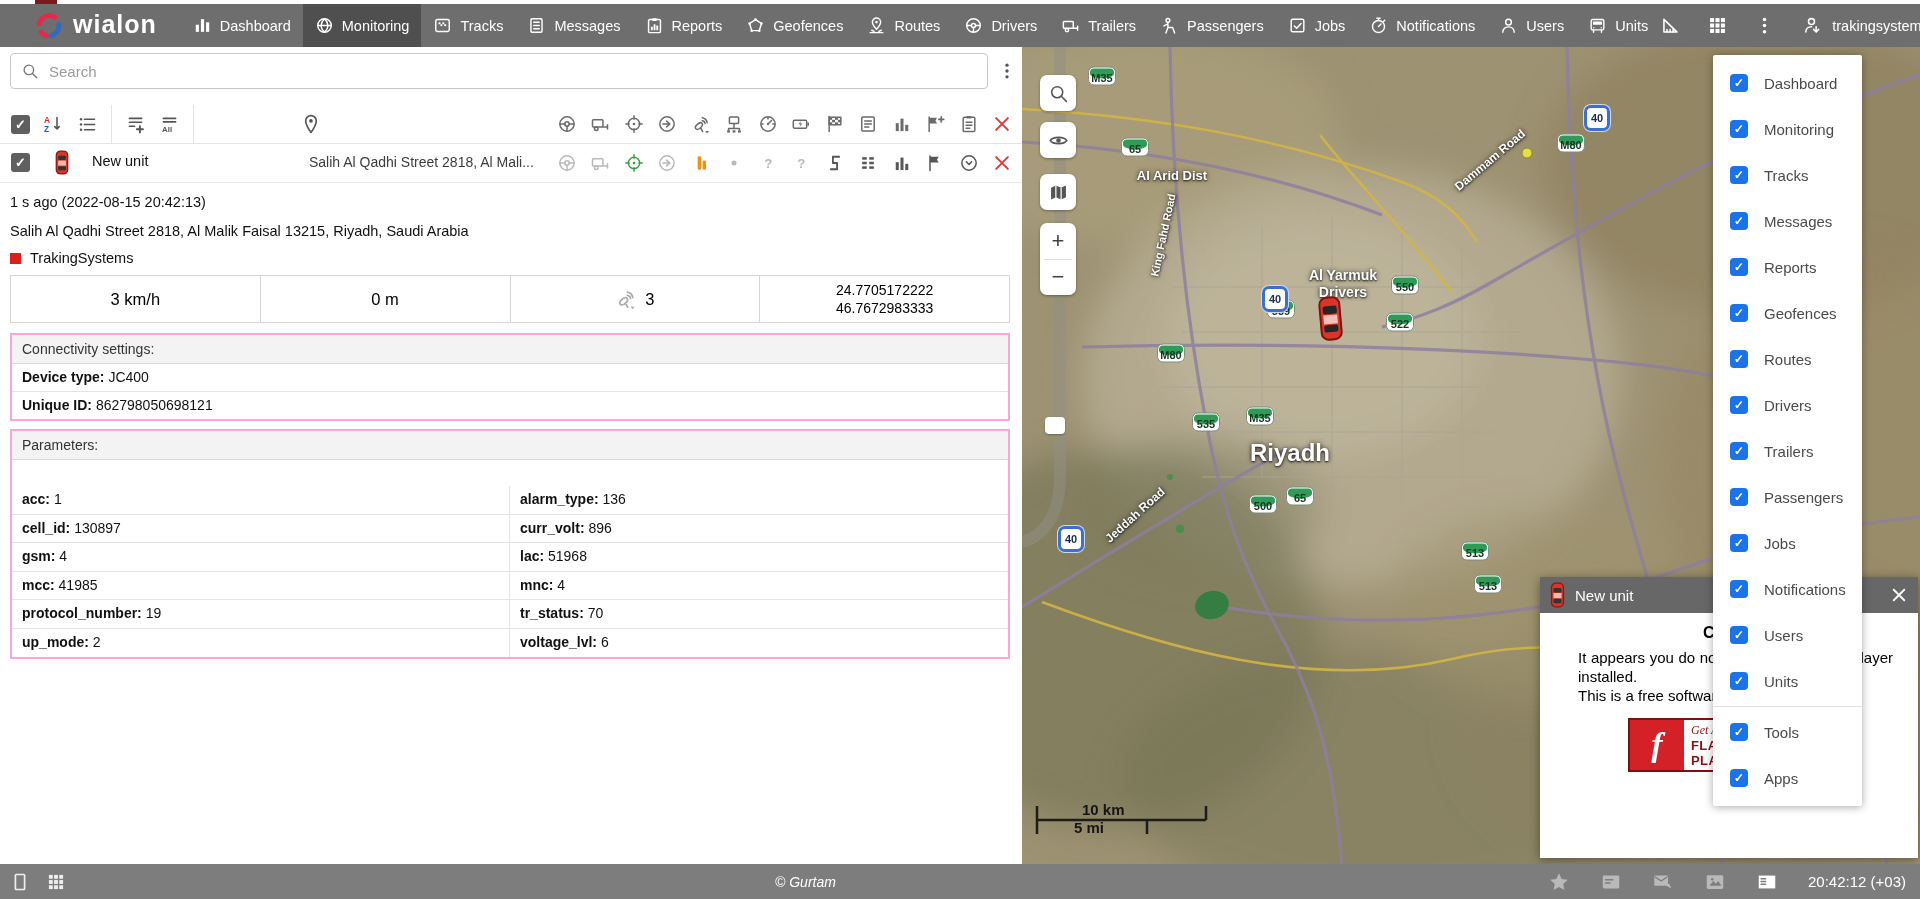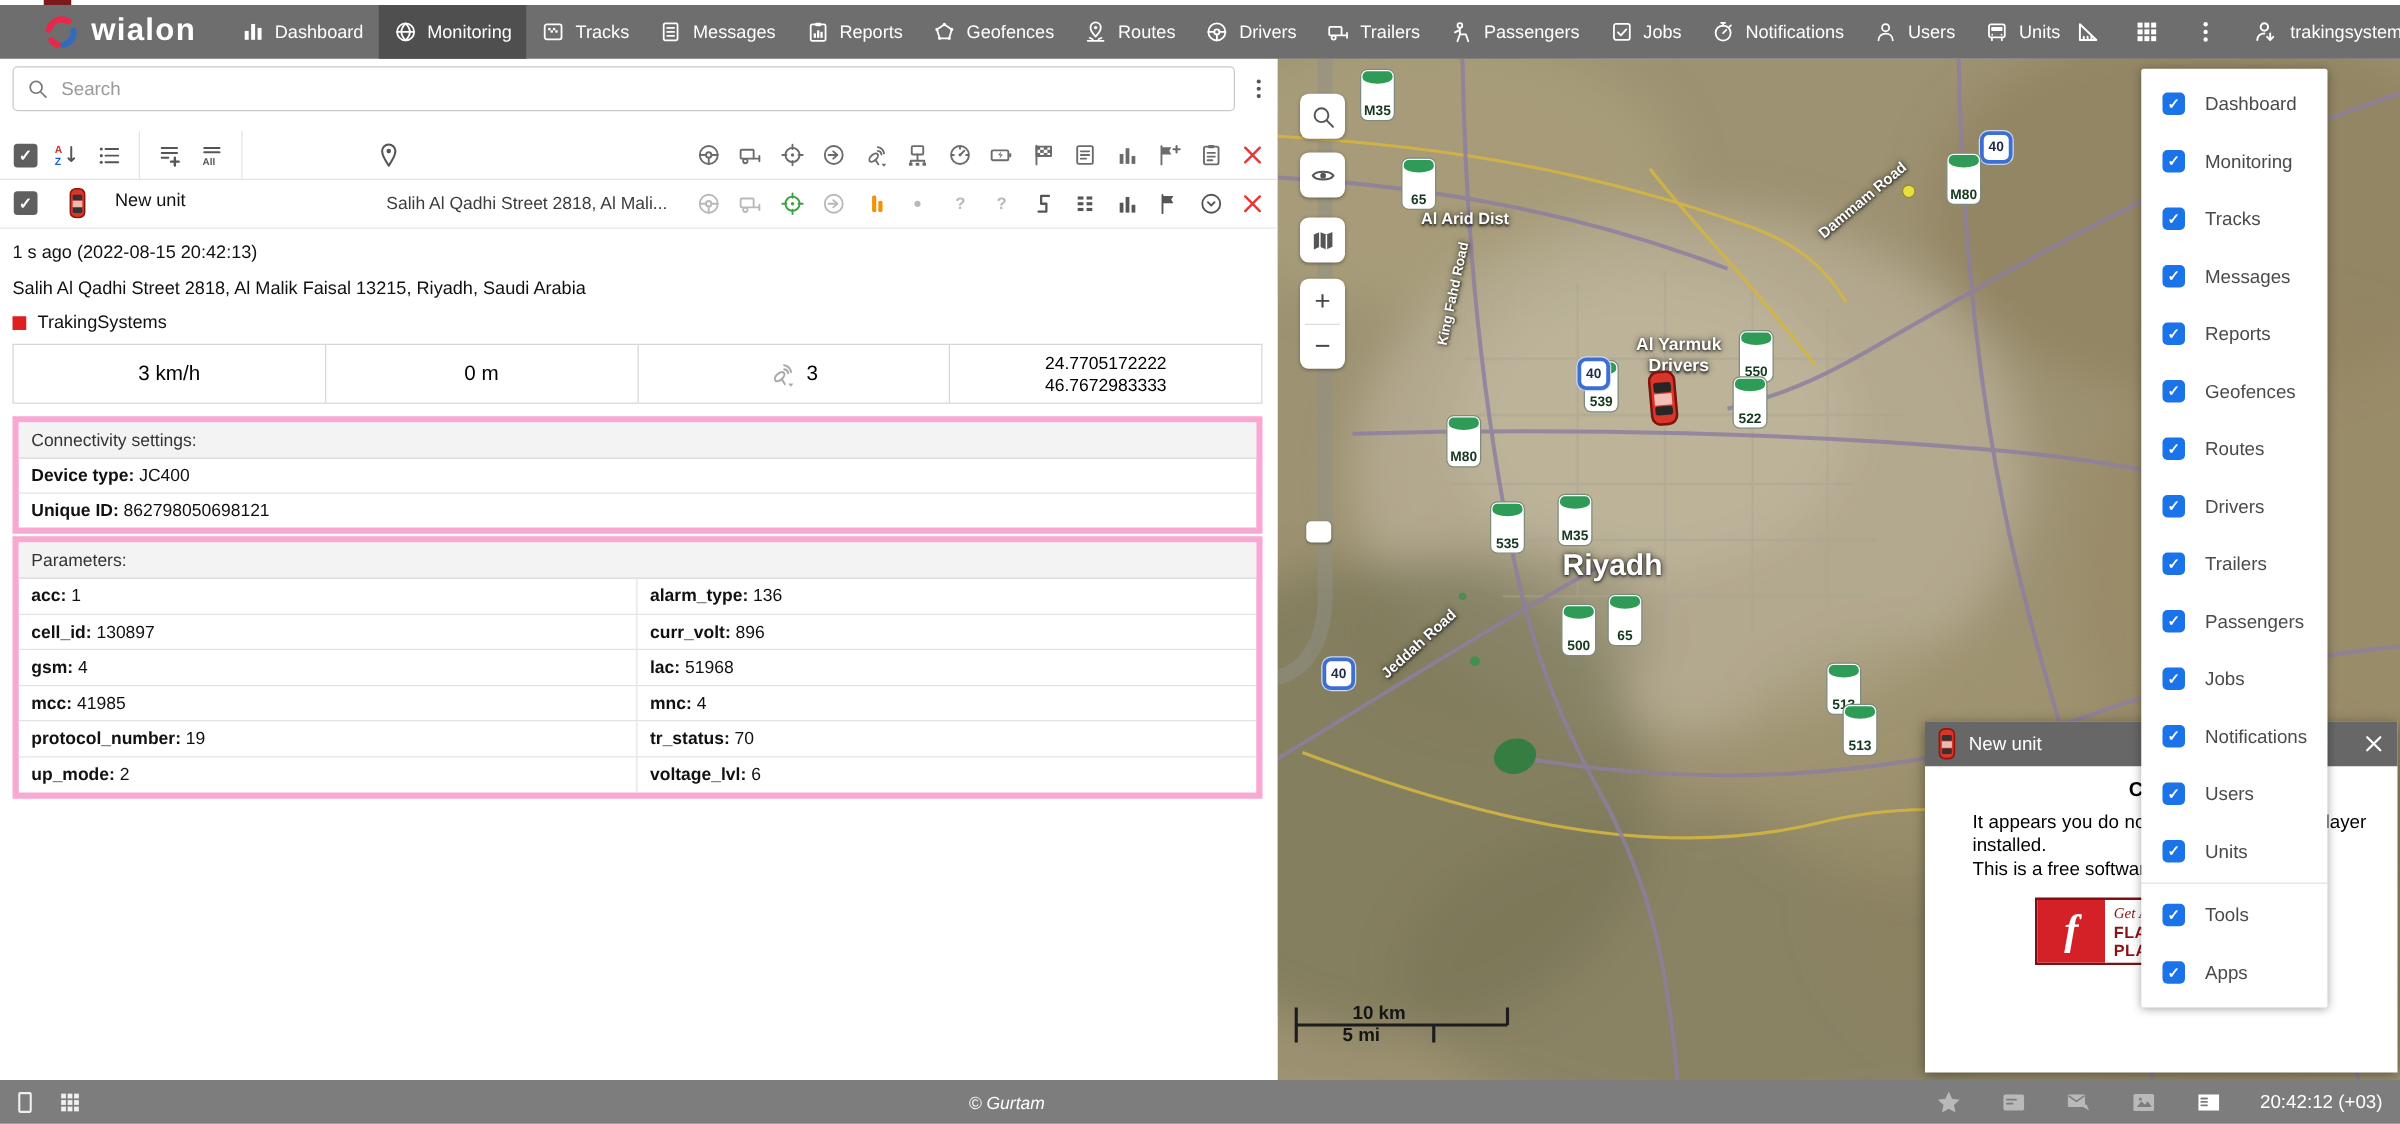--- a/index.html
+++ b/index.html
@@ -55,36 +55,36 @@
   .detail-addr{position:absolute;left:10px;top:176px;font-size:14.5px;color:#111;}
   .detail-group{position:absolute;left:10px;top:203px;display:flex;align-items:center;gap:9px;font-size:14.5px;color:#111;}
   .group-sq{width:11px;height:11px;background:#e01e1e;}
 
   .stats{position:absolute;left:10px;top:228px;width:1000px;height:48px;display:flex;border:1px solid #d6d6d6;box-sizing:border-box;}
   .stats-cell{flex:1;display:flex;align-items:center;justify-content:center;gap:8px;border-right:1px solid #d6d6d6;font-size:16.5px;color:#000;}
   .stats-cell:last-child{border-right:none;}
   .stats-coords{font-size:14px;line-height:1.3;text-align:center;}
   .sat-icon{width:22px;height:22px;color:#a9a9a9;}
 
-  .info-box{position:absolute;left:10px;width:1000px;border:5px solid #f9a8d4;box-sizing:border-box;}
+  .info-box{position:absolute;left:10px;width:1000px;border:2px solid #f9a8d4;box-sizing:border-box;}
   #conn-box{top:286px;} #param-box{top:382px;}
   .box-title{height:28px;line-height:28px;background:#f3f3f3;border-bottom:1px solid #d9d9d9;padding-left:10px;font-size:14px;color:#333;}
   .box-row{height:27px;line-height:27px;border-bottom:1px solid #e3e3e3;padding-left:10px;font-size:14px;color:#111;}
   .box-row:last-child{border-bottom:none;}
-  .param-grid{display:grid;grid-template-columns:1fr 1fr;}
+  .param-grid{display:grid;grid-template-columns:1fr 1fr;margin-top:26px;}
   .param-cell{height:27.6px;line-height:27.6px;border-bottom:1px solid #e3e3e3;padding-left:10px;font-size:14px;color:#111;}
   .param-cell:nth-child(odd){border-right:1px solid #e3e3e3;}
   .param-cell:nth-last-child(-n+2){border-bottom:none;}
 
   
   #map{position:absolute;left:1022px;top:47px;width:898px;height:817px;overflow:hidden;background:#9d9272;z-index:1;}
   #terrain{position:absolute;left:0;top:0;width:898px;height:817px;}
   .map-label{position:absolute;color:#fff;font-weight:bold;white-space:nowrap;transform:translate(-50%,-50%);text-shadow:0 1px 2px rgba(25,25,25,.95),0 0 5px rgba(25,25,25,.8);}
   .badge{position:absolute;transform:translate(-50%,-50%);font-weight:bold;}
-  .badge-green{width:28px;height:42px;background:#fff;border-radius:6px;border:1px solid #7e8c7d;box-sizing:border-box;font-size:11px;color:#15381f;display:flex;align-items:flex-end;justify-content:center;padding-bottom:1px;position:absolute;}
+  .badge-green{width:28px;height:19px;background:#fff;border-radius:6px;border:1px solid #7e8c7d;box-sizing:border-box;font-size:11px;color:#15381f;display:flex;align-items:flex-end;justify-content:center;padding-bottom:1px;position:absolute;}
   .badge-green::before{content:"";position:absolute;top:1px;left:1px;right:1px;height:10px;background:#2e9b57;border-radius:4px 4px 50% 50%;}
   .badge-blue{width:20px;height:20px;background:#fff;box-shadow:0 0 0 3px #3c6fd1,0 0 0 4px #cfd9ee;border-radius:4px;font-size:11px;color:#1c2b4a;display:flex;align-items:center;justify-content:center;}
   .map-btn{position:absolute;left:18px;width:36px;height:36px;background:#fff;border-radius:7px;box-shadow:0 1px 3px rgba(0,0,0,.35);display:flex;align-items:center;justify-content:center;color:#555;}
   .map-btn .icon{width:21px;height:21px;}
   #btn-search{top:28px;} #btn-eye{top:75px;} #btn-layers{top:127px;}
   #zoom-box{position:absolute;left:18px;top:176px;width:36px;height:72px;background:#fff;border-radius:7px;box-shadow:0 1px 3px rgba(0,0,0,.35);display:flex;flex-direction:column;}
   .zoom-btn{flex:1;display:flex;align-items:center;justify-content:center;font-size:22px;color:#444;cursor:pointer;}
   .zoom-divider{height:1px;background:#ddd;margin:0 4px;}
   #mini-square{position:absolute;left:23px;top:370px;width:20px;height:17px;background:#fff;border-radius:4px;box-shadow:0 1px 2px rgba(0,0,0,.3);}
   #car-marker{position:absolute;left:297px;top:249px;width:23px;height:45px;transform:rotate(-5deg);}

